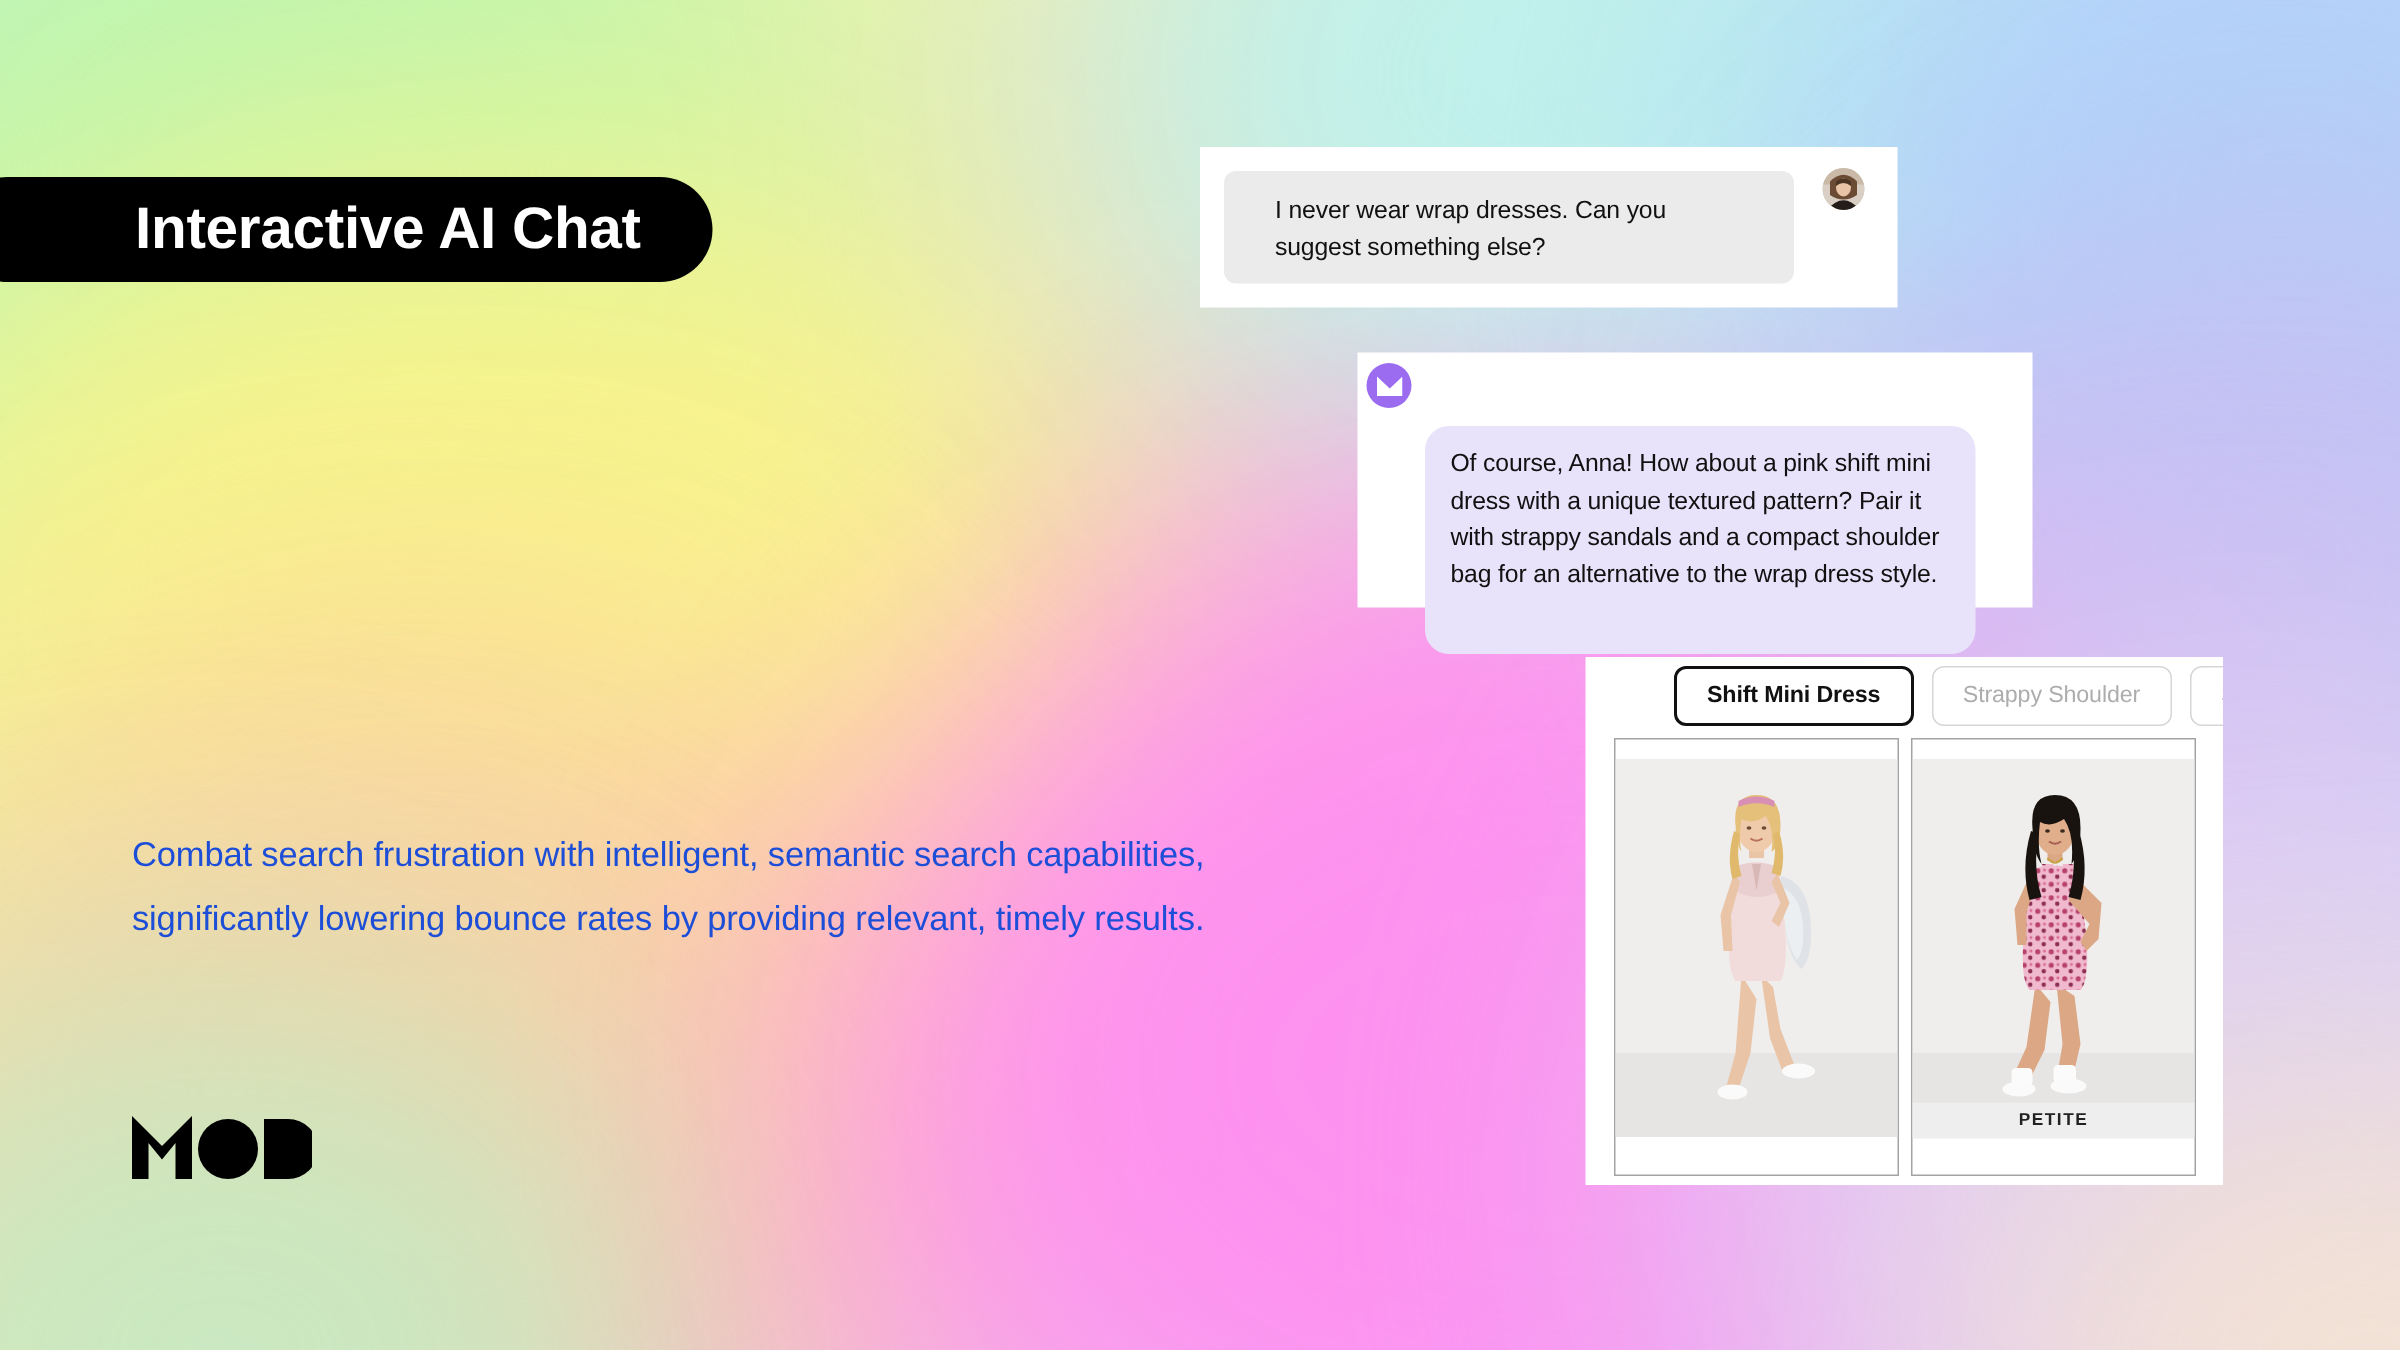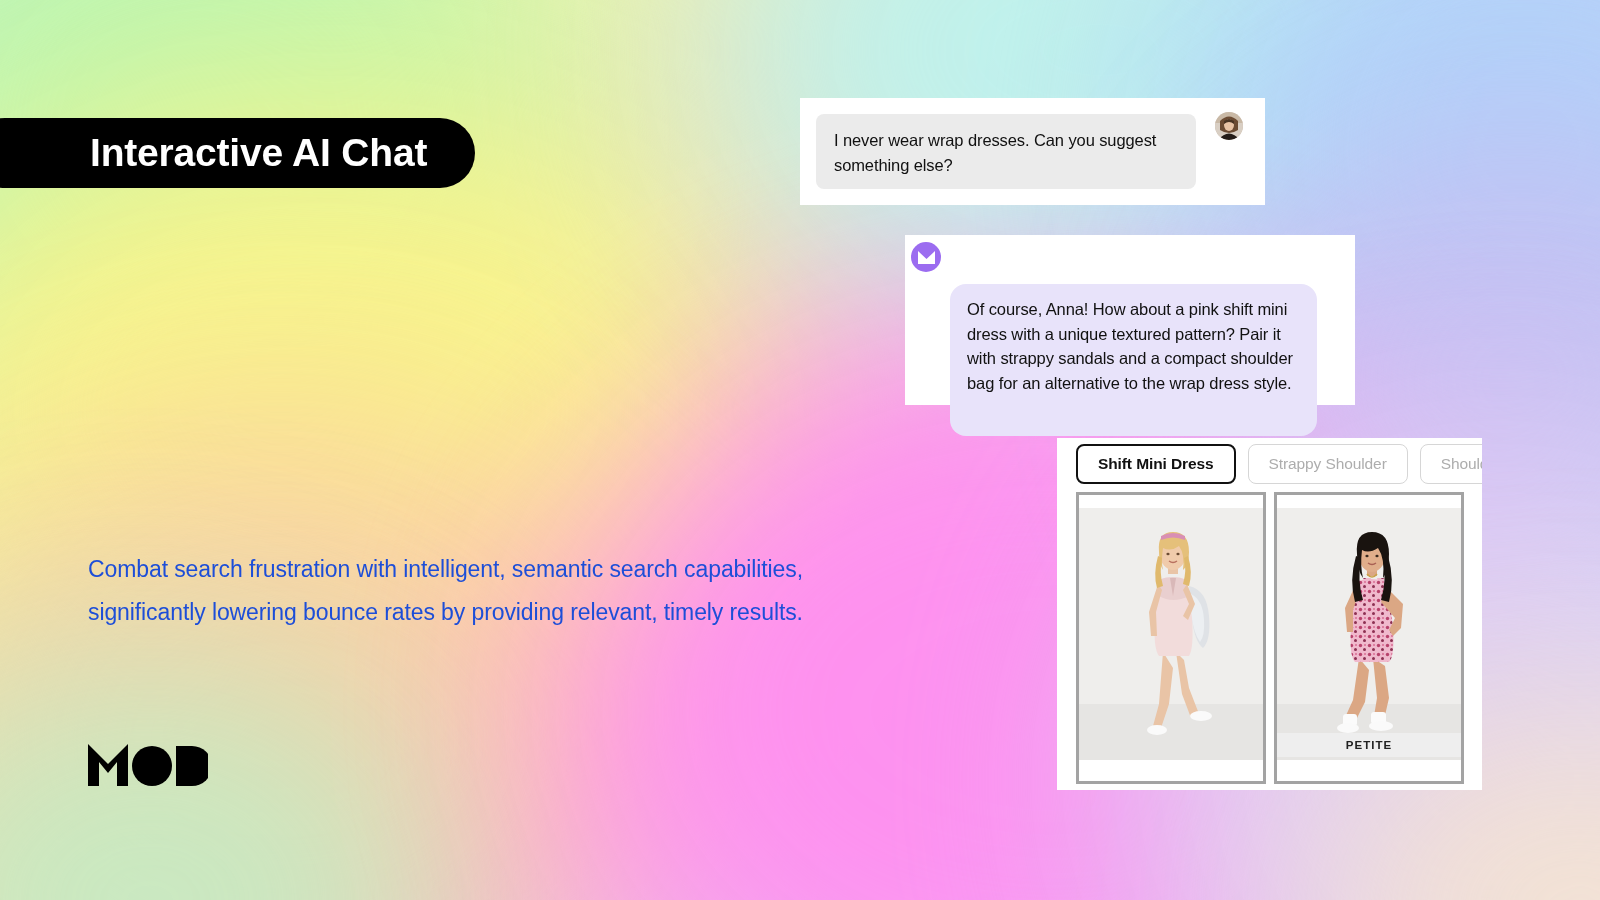--- a/index.html
+++ b/index.html
@@ -105,21 +105,21 @@
     background:#fff;
   }
 
   
   .panel-user { left:800px; top:98px; width:465px; height:107px; }
   .bubble-user {
     position:absolute; left:16px; top:16px;
     width:380px; height:75px;
     background:#ebebeb;
     border-radius:8px;
-    padding:14px 18px;
+    padding:14px 34px;
     font-size:16.5px; line-height:25px; color:#111;
     letter-spacing:-0.1px;
   }
   .avatar-user {
     position:absolute; right:22px; top:14px;
     width:28px; height:28px; border-radius:50%;
     overflow:hidden;
     background:#cbbdb0;
   }
 
@@ -156,30 +156,30 @@
   }
   .tab {
     height:40px;
     border-radius:8px;
     display:flex; align-items:center; justify-content:center;
     padding: 0 20px;
     font-size:15.5px; font-weight:700;
     letter-spacing:-0.1px;
     background:#fff;
   }
-  .tab.active { border:2px solid #111; color:#111; }
+  .tab.active { border:2px solid #111; color:#111;margin-left:40px; }
   .tab.inactive { border:1px solid #d6d6d6; color:#adadad; font-weight:400; }
 
   .cards {
     position:absolute; left:19px; top:54px;
     display:flex; gap:8px;
   }
   .card {
     width:190px; height:292px;
-    border:3px solid #a3a3a3;
+    border:1px solid #a3a3a3;
     background:#fff;
     position:relative;
     overflow:hidden;
   }
   .card-img {
     position:absolute; left:0; top:13px;
     width:188px; height:252px;
     overflow:hidden;
     background:#efefef;
   }

